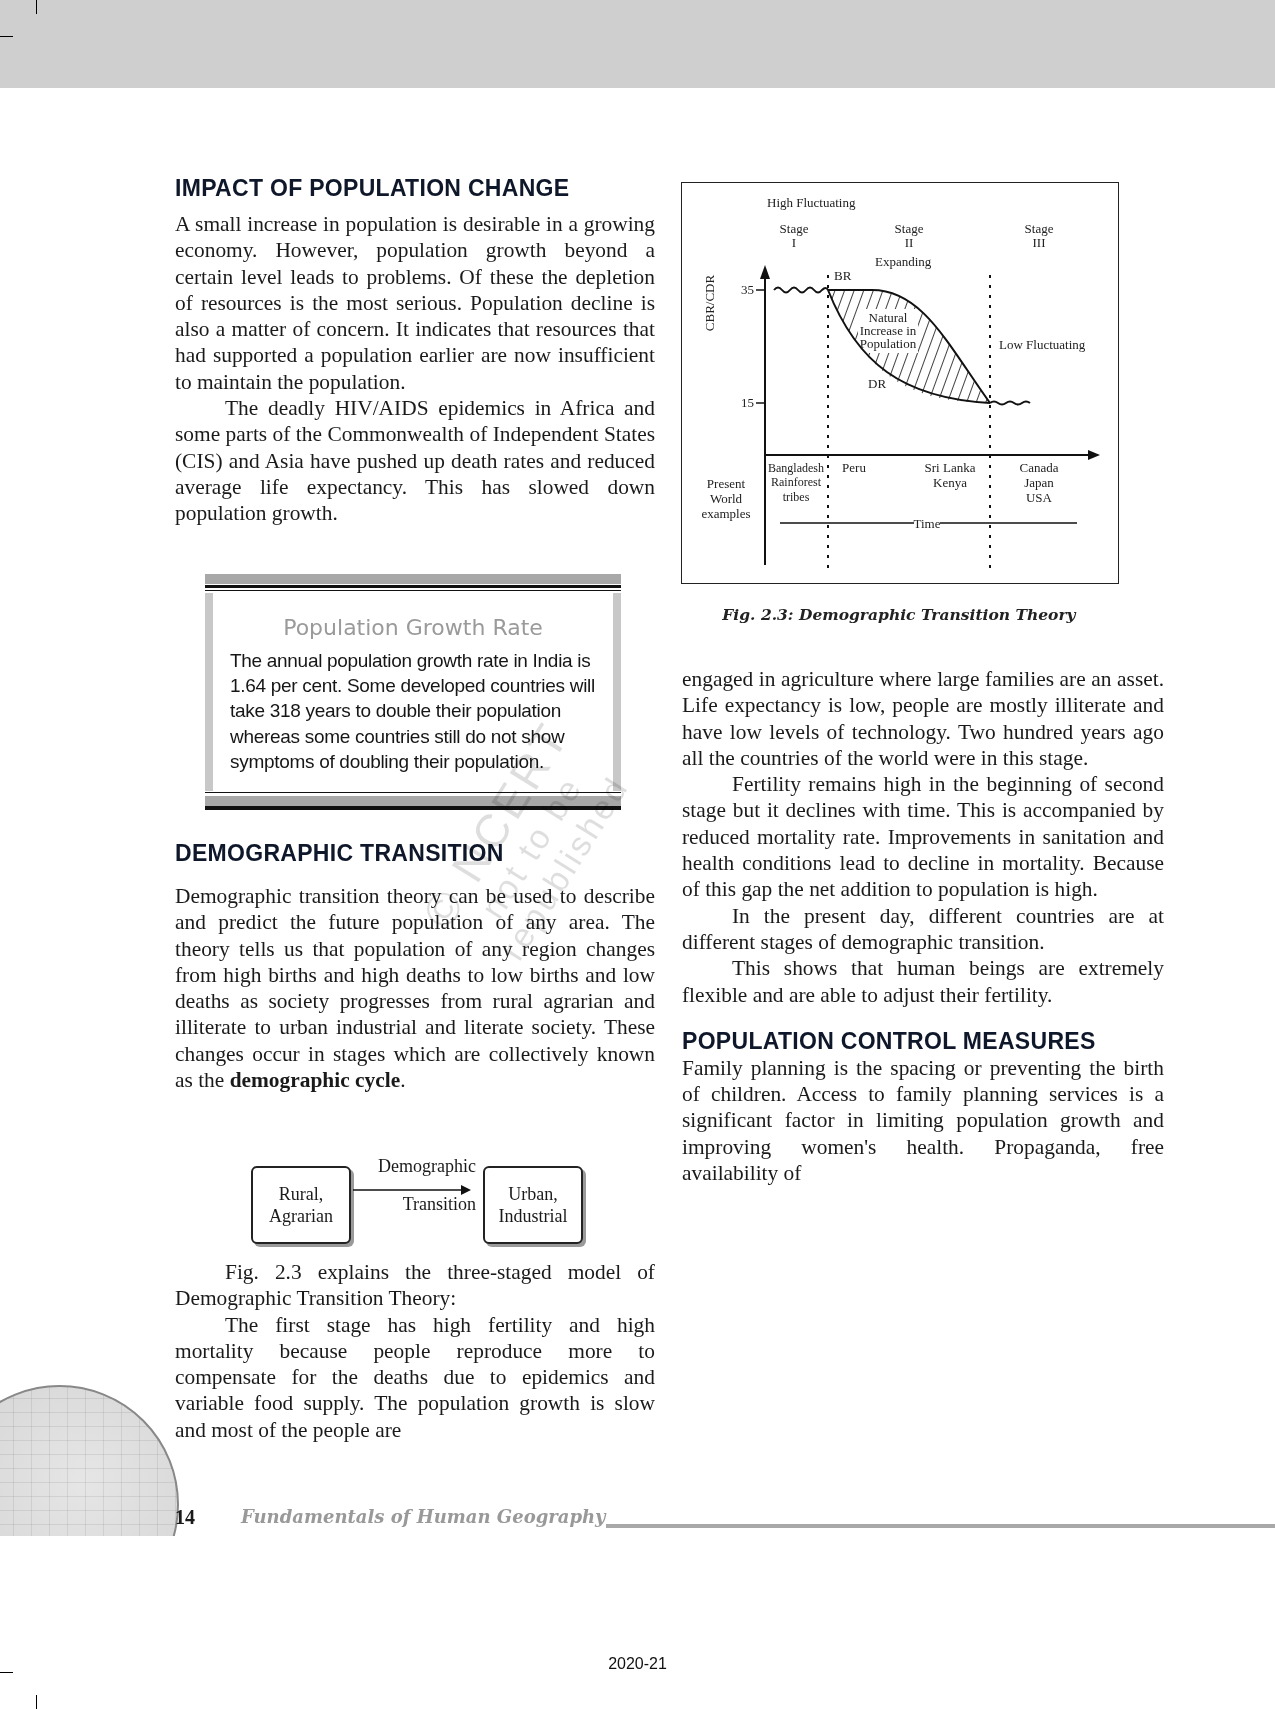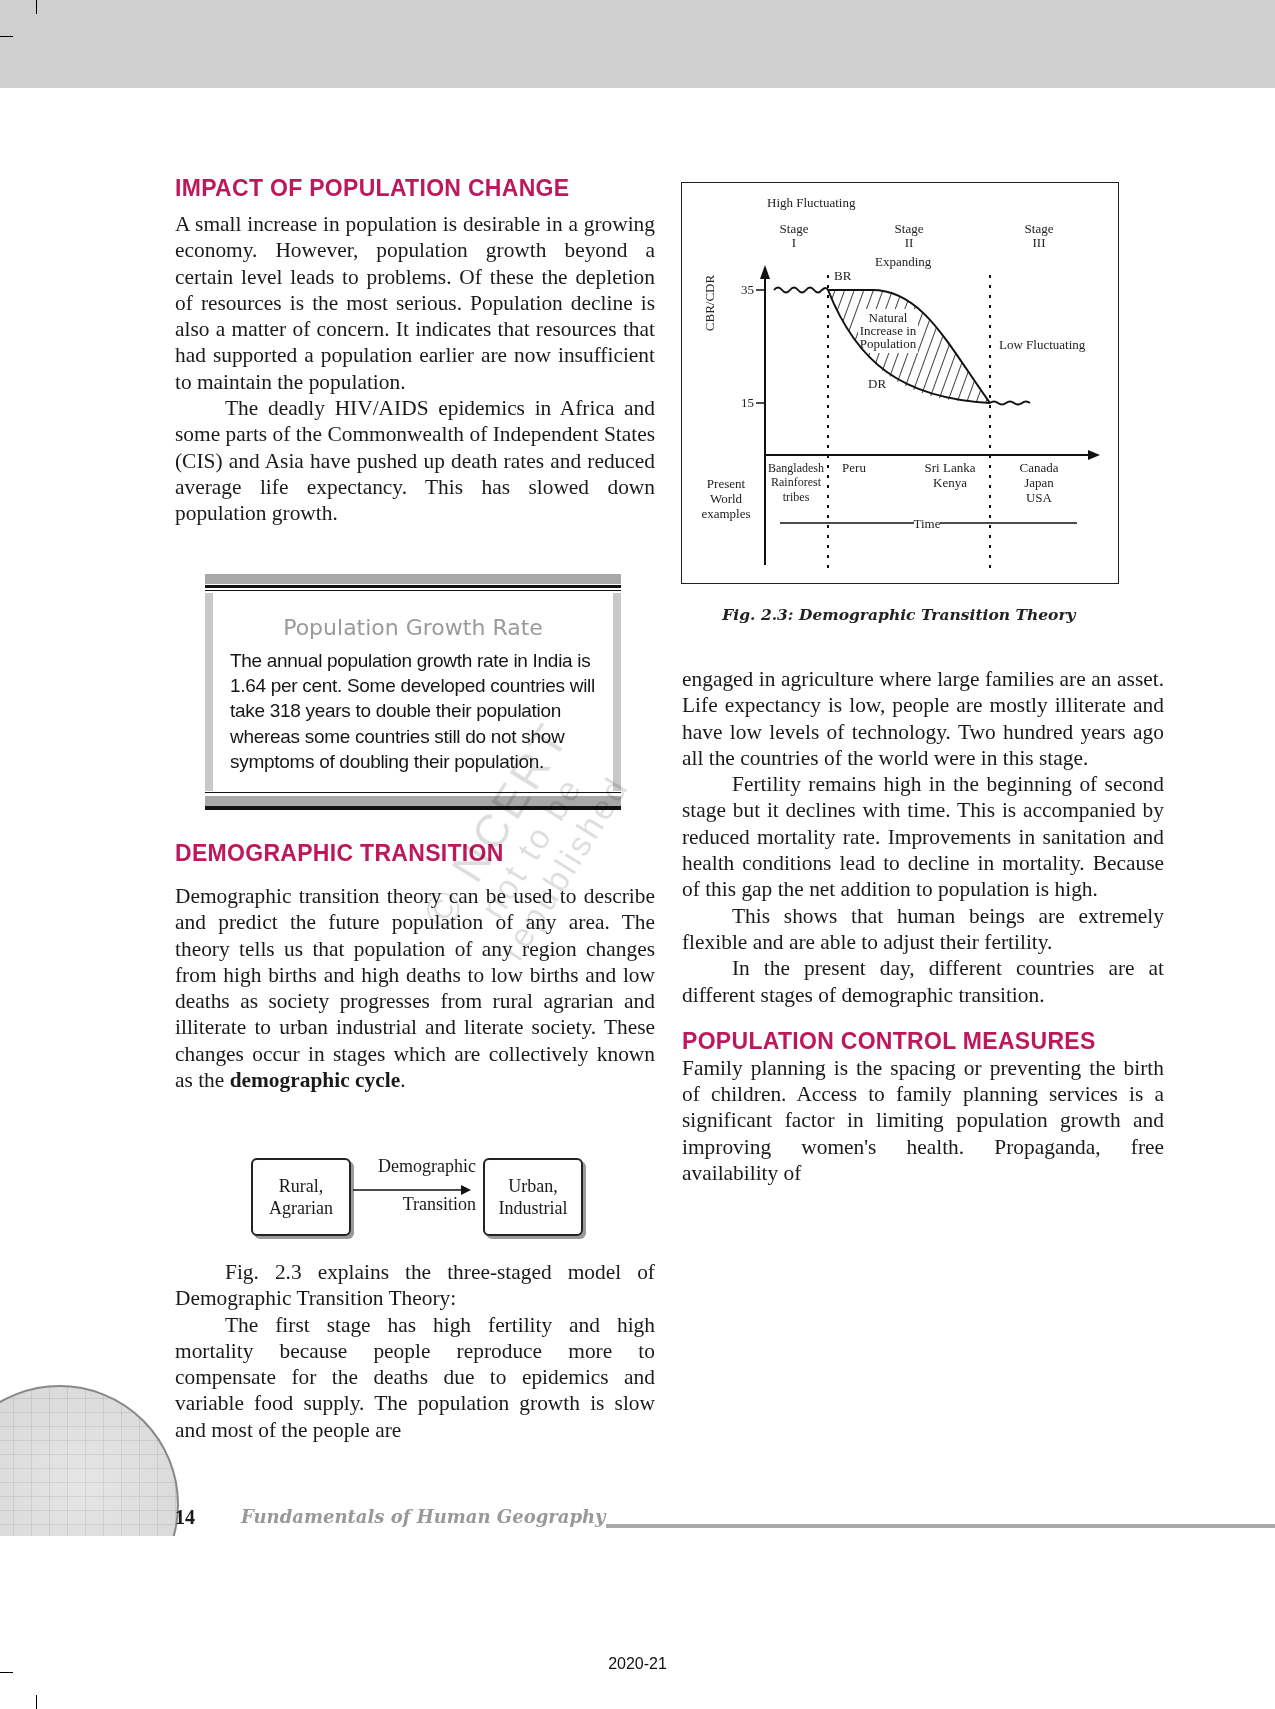--- a/index.html
+++ b/index.html
@@ -11,21 +11,21 @@
   .topbar { position: absolute; left: 0; top: 0; width: 1275px; height: 88px; background: #cfcfcf; }
   .crop { position: absolute; background: #000; }
 
   .col { position: absolute; }
   .col-left { left: 175px; top: 175px; width: 480px; }
   .col-right { left: 682px; width: 482px; }
 
   h2.sec {
     font-family: "Liberation Sans", "DejaVu Sans", sans-serif;
     font-weight: bold; font-size: 23px; letter-spacing: 0.3px;
-    margin: 0; color: #be185d;
+    margin: 0; color: #0f172a;
   }
   p.body {
     font-family: "Liberation Serif", "DejaVu Serif", serif;
     font-size: 21.4px; line-height: 26.3px; margin: 0;
     text-align: justify; color: #1a1a1a;
   }
   p.indent { text-indent: 50px; }
 
   
   .box { position: absolute; left: 205px; top: 574px; width: 416px; height: 236px; }
@@ -41,21 +41,21 @@
   }
   .box .txt {
     font-family: "Liberation Sans", "DejaVu Sans", sans-serif;
     font-size: 19px; line-height: 25.2px; padding: 0 14px 0 17px; color: #161616;
     letter-spacing: -0.3px;
   }
 
   
   .flow { position: absolute; left: 249px; top: 1148px; width: 340px; height: 82px; }
   .flow .node {
-    position: absolute; top: 10px; width: 96px; height: 74px;
+    position: absolute; top: 18px; width: 96px; height: 74px;
     border: 2px solid #222; border-radius: 6px; background: #fff;
     box-shadow: 3px 3px 0 #9a9a9a;
     display: flex; align-items: center; justify-content: center; text-align: center;
     font-family: "Liberation Serif", "DejaVu Serif", serif; font-size: 18px; line-height: 22px;
   }
   .flow .lbl { position: absolute; font-family: "Liberation Serif", serif; font-size: 18px; text-align: right; width: 128px; }
 
   
   .figure { position: absolute; left: 681px; top: 182px; width: 436px; height: 400px; border: 1.5px solid #222; background: #fff; }
   .figure svg { position: absolute; left: 0; top: 0; }
@@ -198,22 +198,22 @@
     <line x1="98" y1="340" x2="232" y2="340" stroke="#111" stroke-width="1.6"></line>
     <text class="fig-text" x="245" y="345" text-anchor="middle">Time</text>
     <line x1="258" y1="340" x2="395" y2="340" stroke="#111" stroke-width="1.6"></line>
   </svg>
 </div>
 <div class="caption">Fig. 2.3: Demographic Transition Theory</div>
 
 <div class="col col-right" style="top:666px">
   <p class="body">engaged in agriculture where large families are an asset. Life expectancy is low, people are mostly illiterate and have low levels of technology. Two hundred years ago all the countries of the world were in this stage.</p>
   <p class="body indent">Fertility remains high in the beginning of second stage but it declines with time. This is accompanied by reduced mortality rate. Improvements in sanitation and health conditions lead to decline in mortality. Because of this gap the net addition to population is high.</p>
+  <p class="body indent">In the present day, different countries are at different stages of demographic transition.</p>
   <p class="body indent">This shows that human beings are extremely flexible and are able to adjust their fertility.</p>
-  <p class="body indent">In the present day, different countries are at different stages of demographic transition.</p>
   <h2 class="sec" style="margin-top:20px">POPULATION CONTROL MEASURES</h2>
   <p class="body" style="">Family planning is the spacing or preventing the birth of children. Access to family planning services is a significant factor in limiting population growth and improving women's health. Propaganda, free availability of</p>
 </div>
 
 <div class="watermark">
   <div class="l1">© NCERT</div>
   <div class="l2">not to be republished</div>
 </div>
 
 <div class="globe"></div>

